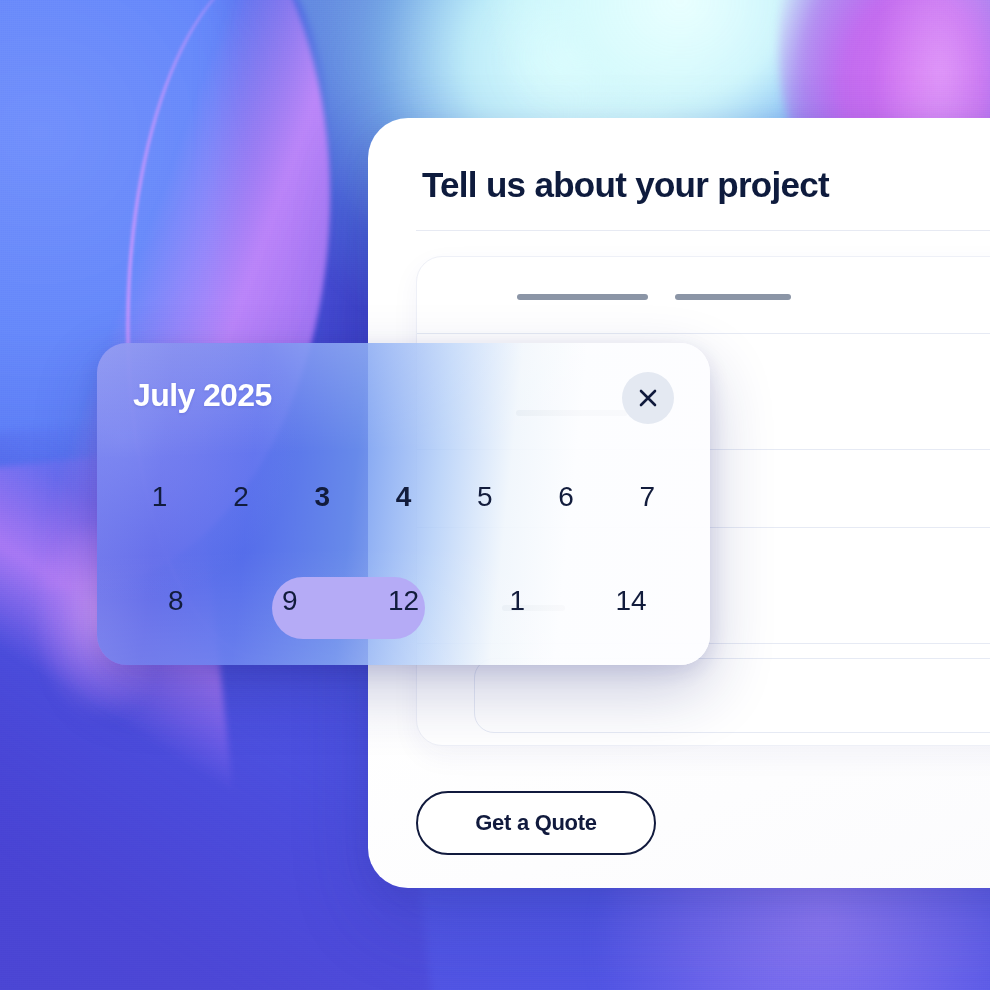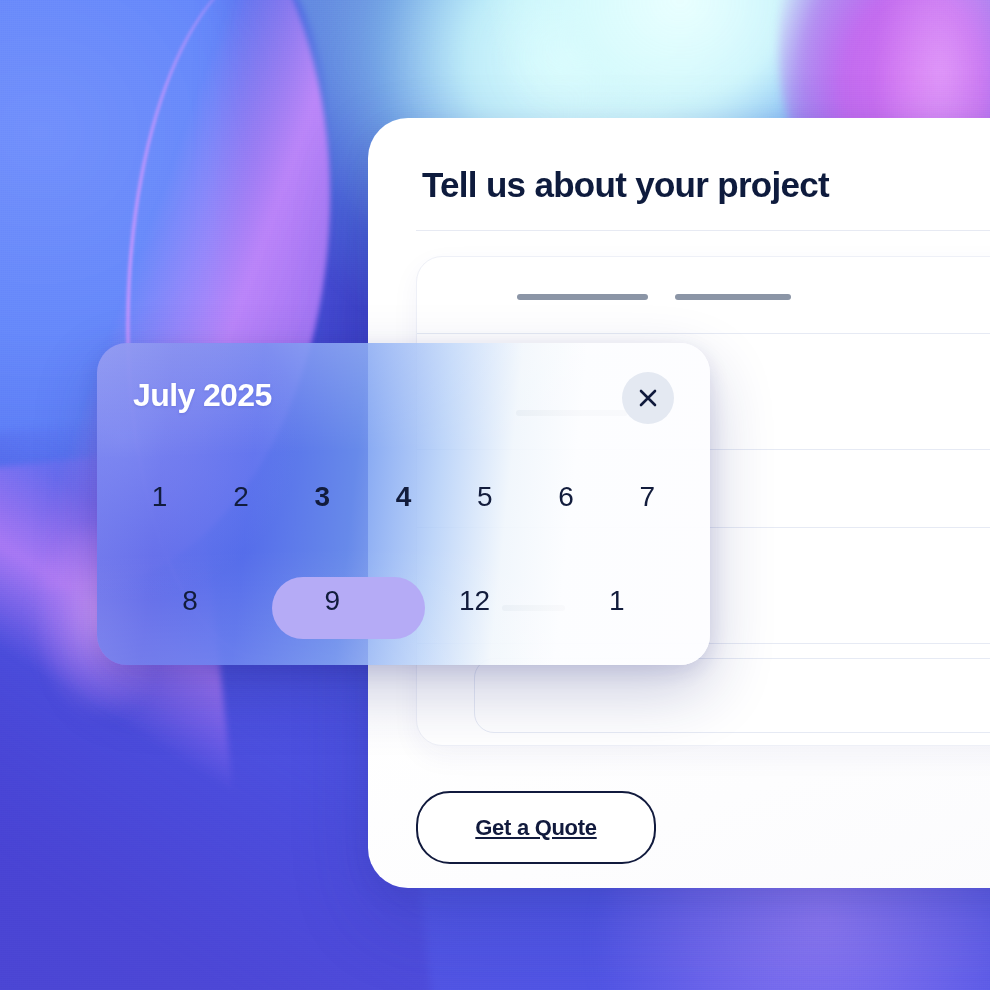--- a/index.html
+++ b/index.html
@@ -152,26 +152,25 @@
   .ph-bar{ position:absolute; height:6px; border-radius:3px; background:#8b95a6; }
 
   
   #notes-box{
     position:absolute; left:106px; top:540px; width:600px; height:75px;
     border:1px solid #e6eaf4; border-radius:20px; background:#fff;
   }
 
   
   #quote-button{
-    position:absolute; left:48px; top:673px; width:240px; height:73px;
+    position:absolute; left:48px; top:673px; width:240px; height:64px;
     border:2px solid #111a3d; border-radius:34px; background:#ffffff;
     display:flex; align-items:center; justify-content:center;
     font-size:22px; font-weight:700; letter-spacing:-.3px; color:#111a3d;
     cursor:pointer;
-    text-decoration:underline;
   }
 
   
   #calendar-popup{
     position:absolute; left:97px; top:343px; width:613px; height:322px;
     border-radius:30px; overflow:hidden;
     box-shadow:0 26px 64px rgba(30,36,120,.24), 0 6px 20px rgba(30,36,120,.12);
   }
   .cal-bg{
     position:absolute; inset:0;
@@ -307,15 +306,16 @@
       <div class="cal-day">5</div>
       <div class="cal-day">6</div>
       <div class="cal-day">7</div>
     </div>
 
     <div class="cal-row r2">
       <div class="cal-day">8</div>
       <div class="cal-day">9</div>
       <div class="cal-day">12</div>
       <div class="cal-day">1</div>
+      <div class="cal-day">14</div>
     </div>
   </div>
 </div>
 
 </body></html>

